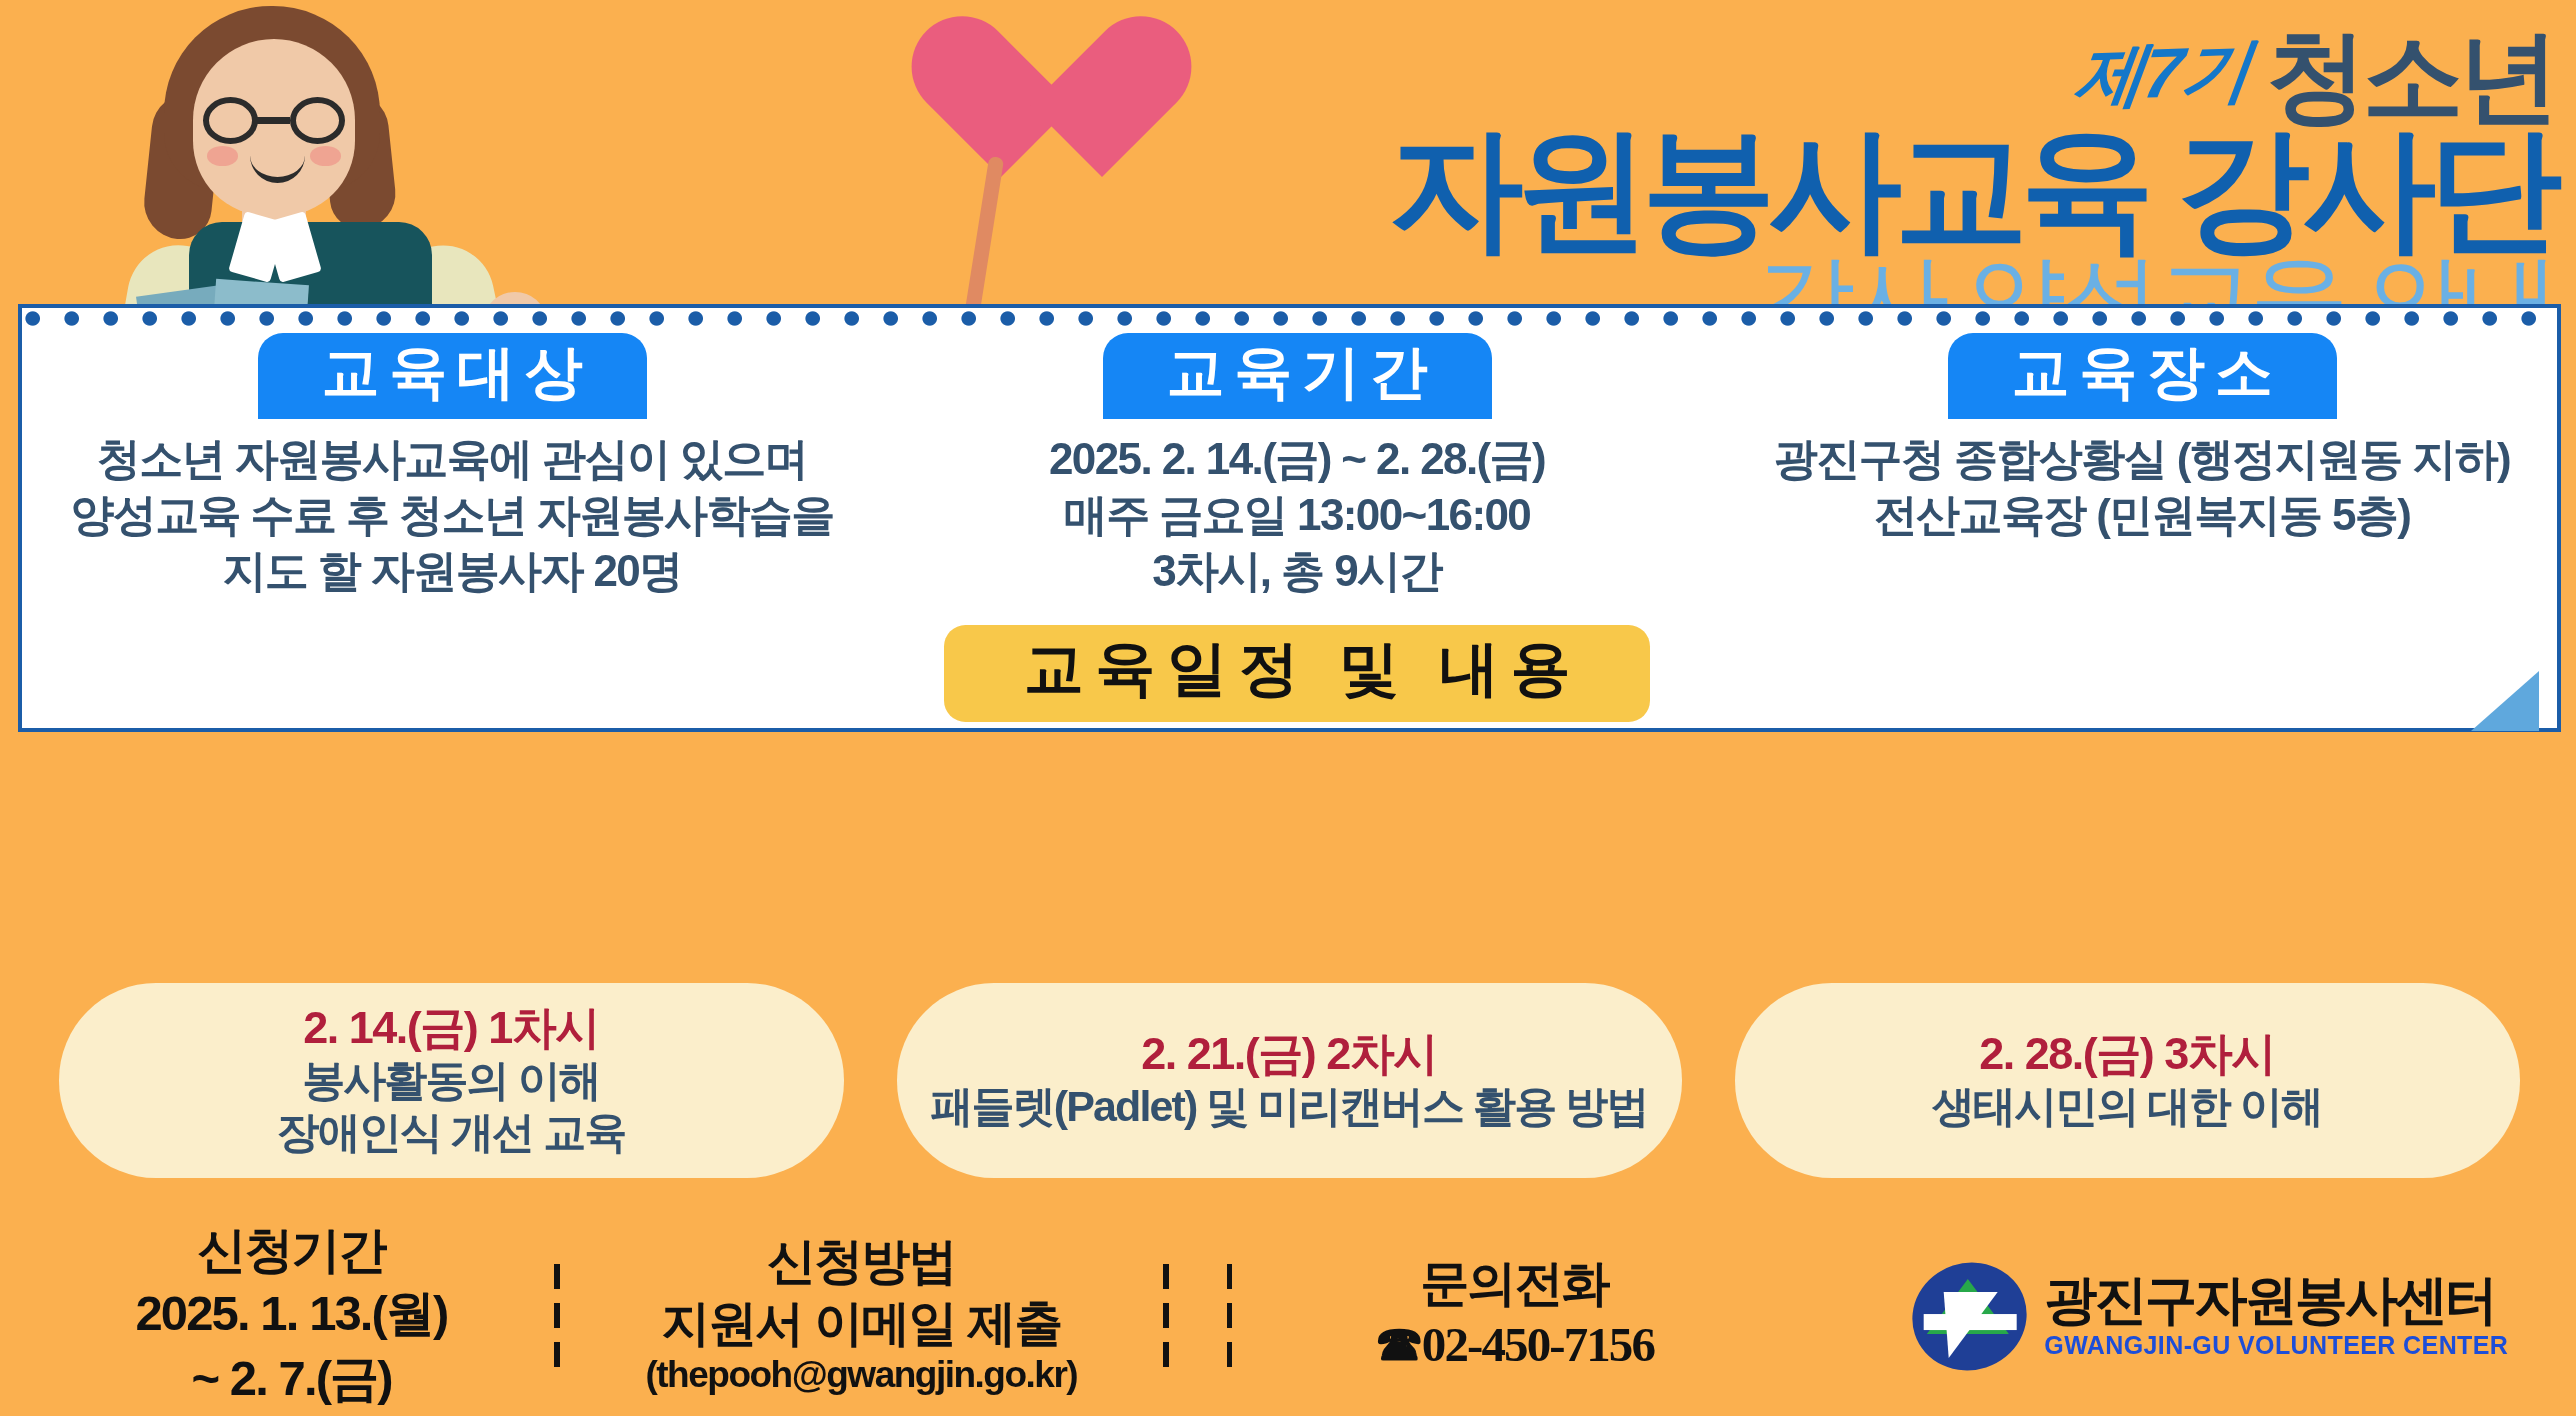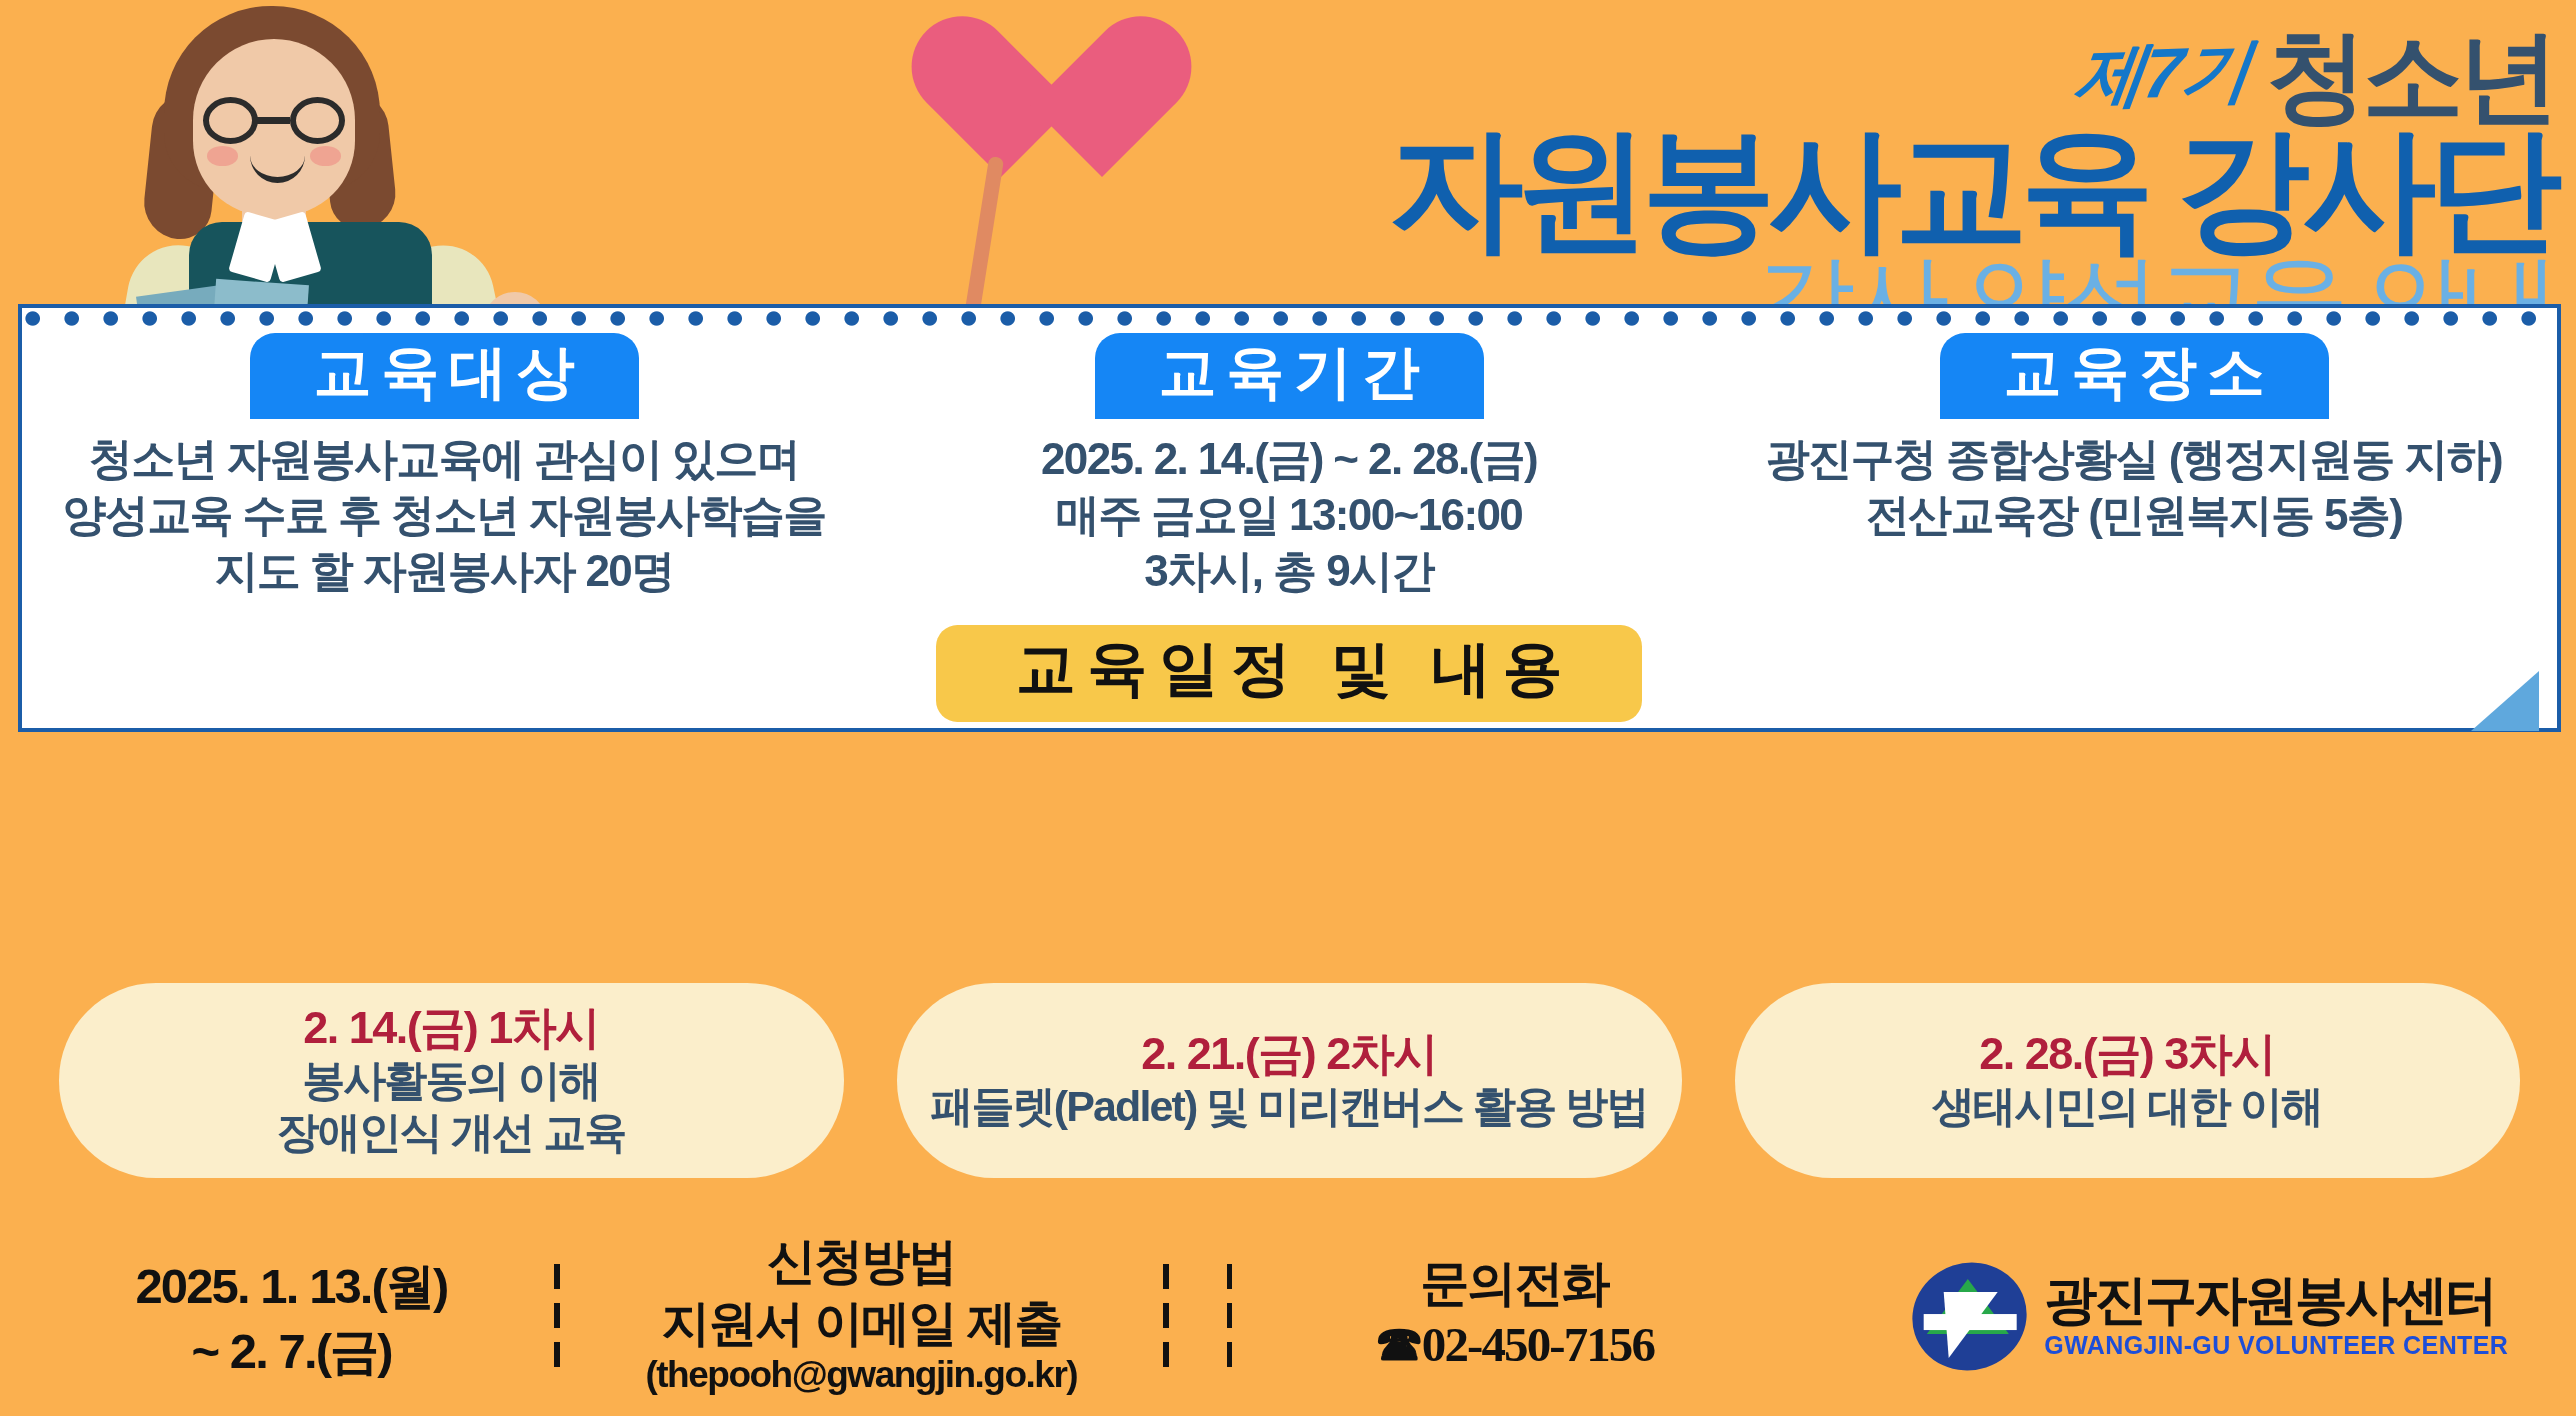--- a/index.html
+++ b/index.html
@@ -115,21 +115,21 @@
   
   .card {
     position:absolute; left:17.5px; top:304px; width:2543px; height:428px;
     background:#ffffff; border:4.9px solid #1b5da8;
   }
   .dots {
     position:absolute; left:0; top:0; width:100%; height:21.4px;
     background-image:radial-gradient(circle at 10.7px 10.7px, #1b5da8 6.8px, rgba(0,0,0,0) 7.8px);
     background-size:39px 21.4px; background-repeat:repeat-x;
   }
-  .card-inner { position:absolute; left:0; top:25px; width:100%; height:393px; }
+  .card-inner { position:absolute; left:8px; top:25px; width:100%; height:393px; }
 
   .cols { display:flex; width:100%; }
   .col { flex:1 1 0; text-align:center; padding:0 13.6px; }
 
   .pill {
     display:inline-block; background:#1586f5; color:#ffffff;
     font-size:58px; font-weight:700; letter-spacing:9.7px;
     padding:5.8px 41px 13.6px 51px; border-radius:25px 25px 0 0;
     line-height:1.15; min-width:389px;
   }
@@ -308,20 +308,21 @@
     <div class="scard">
       <div class="scard-date">2. 28.(금) 3차시</div>
       <div class="scard-l1">생태시민의 대한 이해</div>
     </div>
 
   </div>
 
   <div class="footer">
 
     <div class="f-col f1">
+      <div class="f-title">신청기간</div>
       <div class="f-line">2025. 1. 13.(월)</div>
       <div class="f-line">~ 2. 7.(금)</div>
     </div>
 
     <div class="f-divider"></div>
 
     <div class="f-col f2">
       <div class="f-title">신청방법</div>
       <div class="f-line">지원서 이메일 제출</div>
       <div class="f-small">(thepooh@gwangjin.go.kr)</div>

